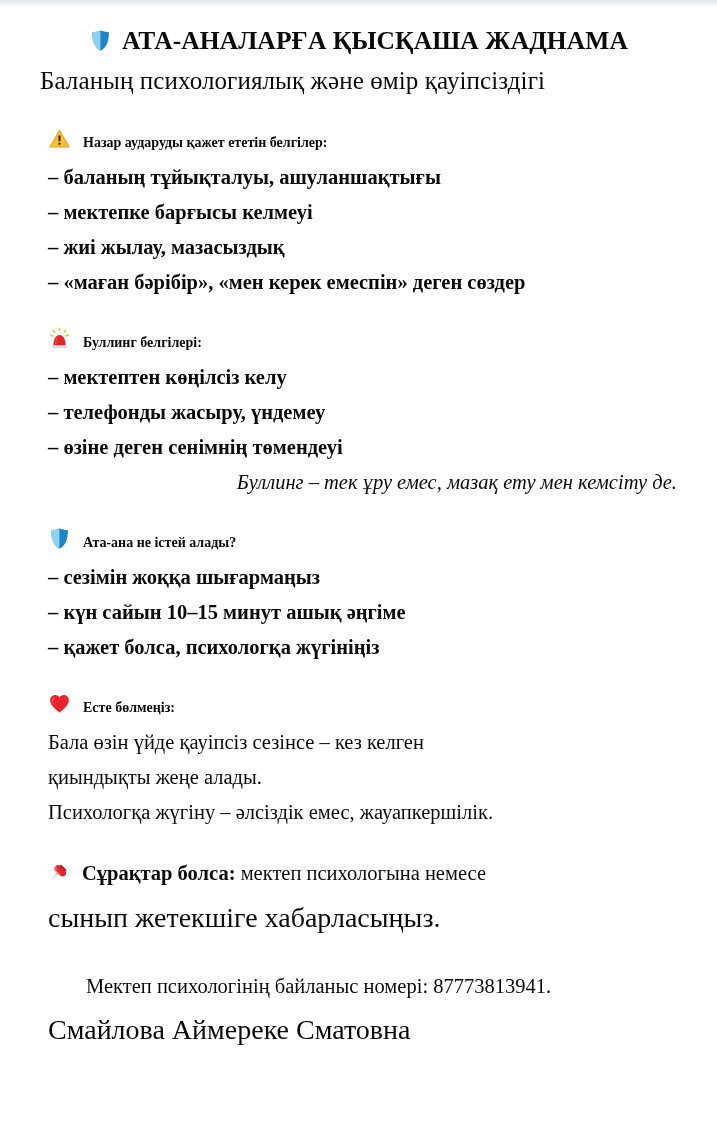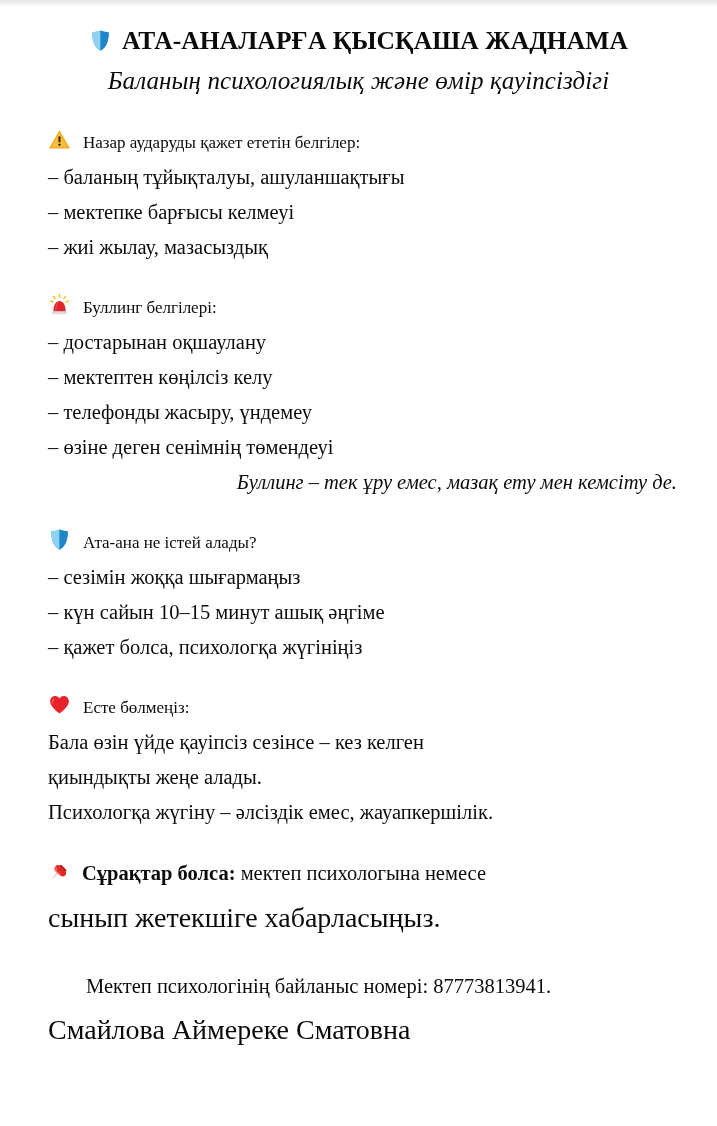--- a/index.html
+++ b/index.html
@@ -36,44 +36,44 @@
     font-weight: bold;
     letter-spacing: 0.1px;
     text-align: center;
     white-space: nowrap;
     margin: 0 0 2px 0;
     line-height: 38px;
   }
   .doc-title .emoji { margin-right: 10px; }
   .doc-subtitle {
     font-size: 25px;
-    font-style: italic;
-    text-align: center;
+    text-align: left;
     white-space: nowrap;
     line-height: 38px;
     margin: 0;
     letter-spacing: 0.1px;
   }
 
   
   .section { margin: 0; }
   .section-gap { height: 26px; }
   .sec-head {
-    font-size: 17px;
-    font-weight: normal;
+    font-size: 14px;
+    font-weight: bold;
     line-height: 34px;
     margin: 0 0 0 8px;
     white-space: nowrap;
   }
   .sec-head .emoji { margin-right: 12px; }
   .bullet {
     font-size: 20.5px;
     line-height: 35px;
     margin: 0 0 0 8px;
     white-space: nowrap;
+    font-weight: bold;
   }
   .note-italic {
     font-size: 20.5px;
     font-style: italic;
     line-height: 35px;
     margin: 0 0 0 8px;
     white-space: nowrap;
     text-align: right;
   }
   .para {
@@ -141,20 +141,21 @@
           <path d="M12 2.4 L23 21.4 L1 21.4 Z" fill="#f2a81d"></path>
           <path d="M12 5.2 L20.6 20.1 L3.4 20.1 Z" fill="#f7bf3c"></path>
           <rect x="10.9" y="8.6" width="2.2" height="6.6" rx="1" fill="#3a2a06"></rect>
           <rect x="10.9" y="16.4" width="2.2" height="2.2" rx="0.6" fill="#3a2a06"></rect>
         </svg>
       </span><span>Назар аударуды қажет ететін белгілер:</span>
     </div>
     <div class="bullet">– баланың тұйықталуы, ашуланшақтығы</div>
     <div class="bullet">– мектепке барғысы келмеуі</div>
     <div class="bullet">– жиі жылау, мазасыздық</div>
+    <div class="bullet">– «маған бәрібір», «мен керек емеспін» деген сөздер</div>
   </div>
 
   <div class="section-gap"></div>
 
   <div class="section">
     <div class="sec-head">
       <span class="emoji">
         <svg viewBox="0 0 24 24">
           <g stroke="#f5c021" stroke-width="1.5" stroke-linecap="round">
             <line x1="12" y1="1.2" x2="12" y2="4.2"></line>
@@ -162,21 +163,20 @@
             <line x1="18.4" y1="3.4" x2="16.7" y2="5.8"></line>
             <line x1="2.6" y1="8.4" x2="5.3" y2="9.4"></line>
             <line x1="21.4" y1="8.4" x2="18.7" y2="9.4"></line>
           </g>
           <path d="M5.6 19.4 C5.6 12.6 8.4 8.4 12 8.4 C15.6 8.4 18.4 12.6 18.4 19.4 Z" fill="#e0262b"></path>
           <path d="M8.6 19.4 C8.6 13.4 9.9 9.6 11.4 8.6 C9.4 9.2 7.6 13 7.6 19.4 Z" fill="#ff6a6a" opacity="0.75"></path>
           <rect x="4.1" y="19.2" width="15.8" height="2.9" rx="1.2" fill="#d8dce0"></rect>
         </svg>
       </span><span>Буллинг белгілері:</span>
     </div>
-    <div class="bullet">– достарынан оқшаулану</div>
     <div class="bullet">– мектептен көңілсіз келу</div>
     <div class="bullet">– телефонды жасыру, үндемеу</div>
     <div class="bullet">– өзіне деген сенімнің төмендеуі</div>
     <div class="note-italic">Буллинг – тек ұру емес, мазақ ету мен кемсіту де.</div>
   </div>
 
   <div class="section-gap"></div>
 
   <div class="section">
     <div class="sec-head">

